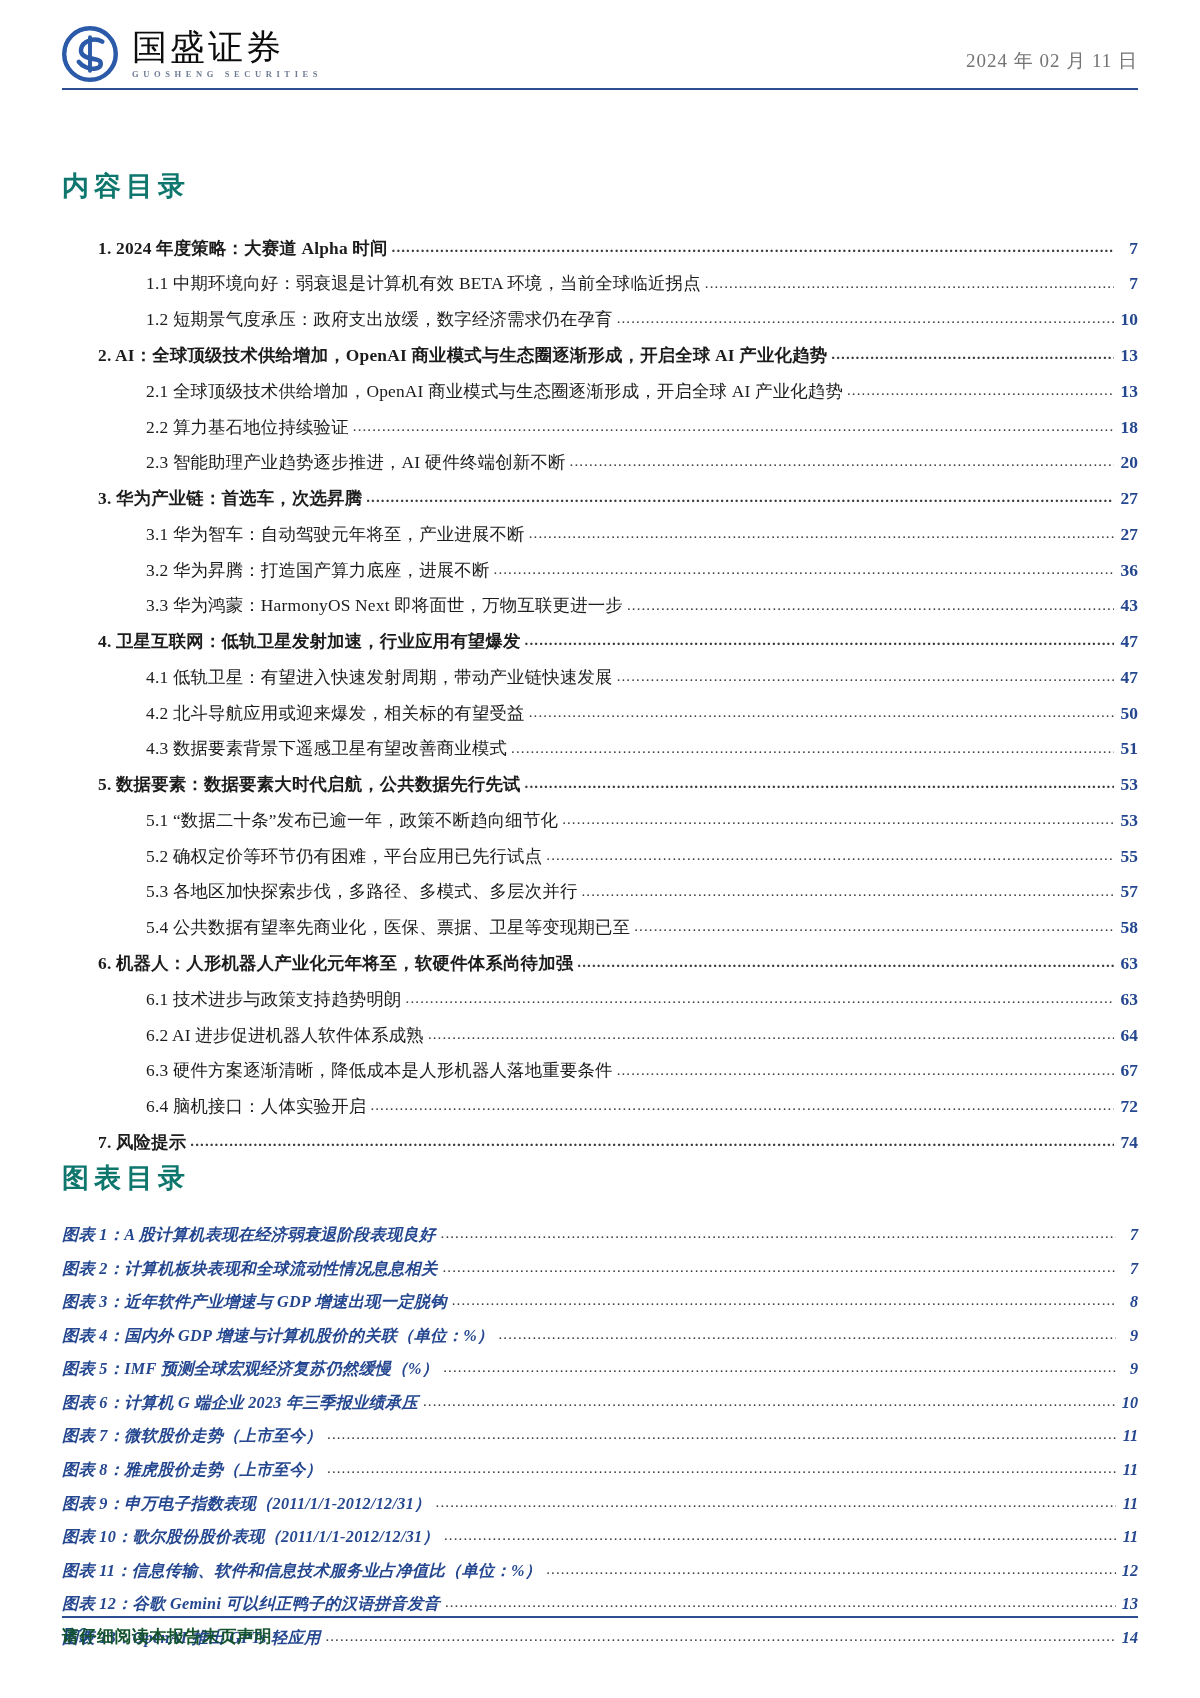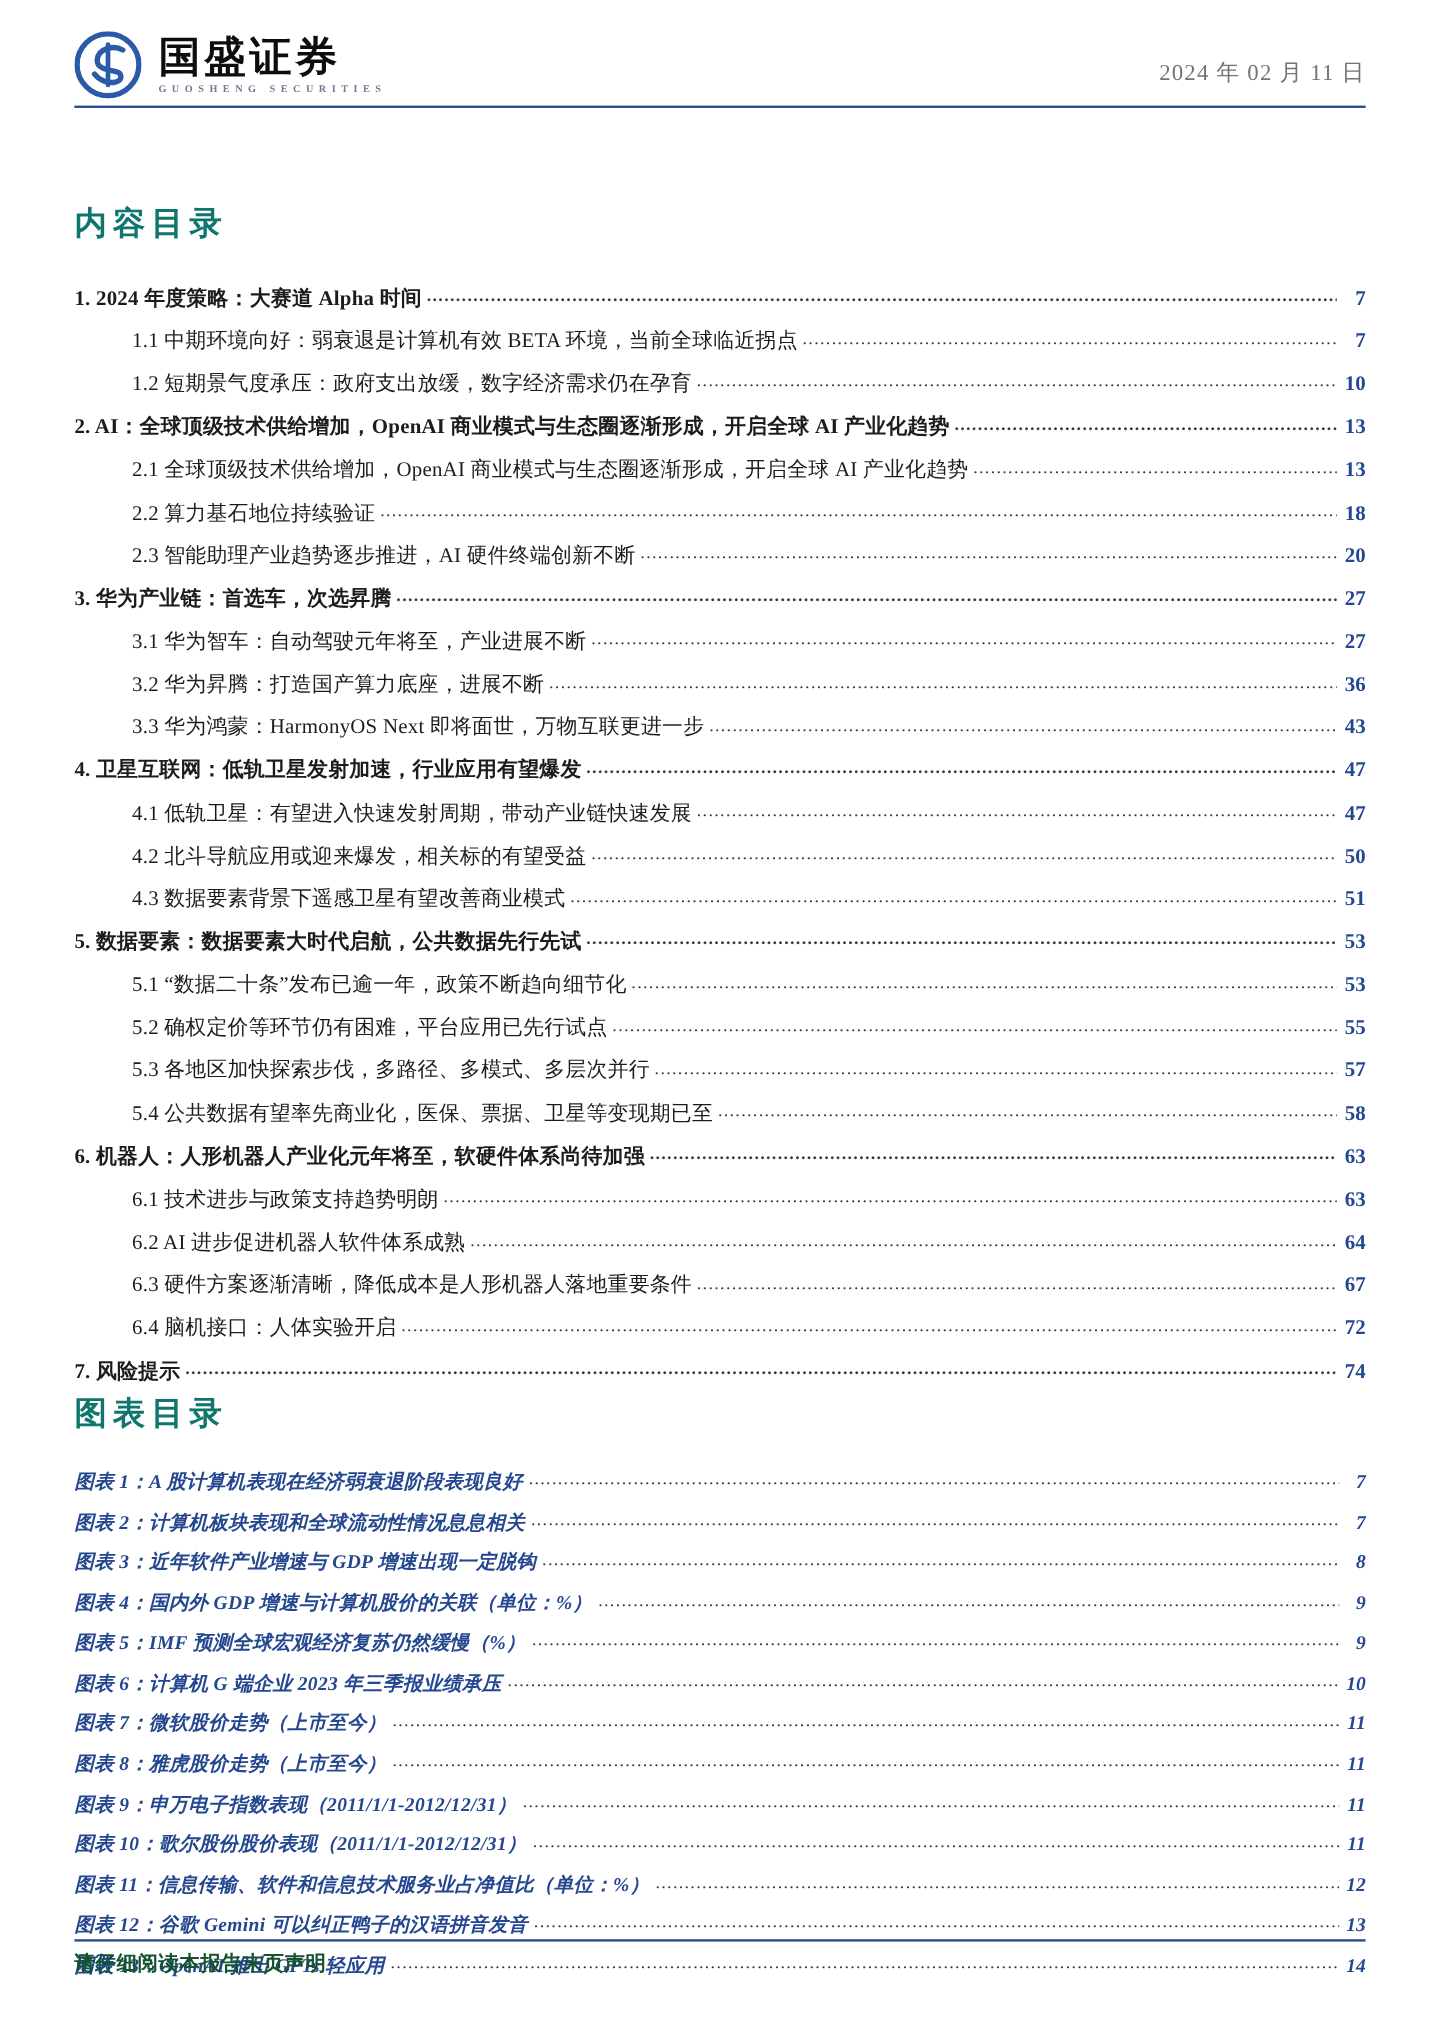--- a/index.html
+++ b/index.html
@@ -38,21 +38,21 @@
   }
   .logo-text-wrap {
     display: flex;
     flex-direction: column;
     justify-content: center;
     line-height: 1;
   }
   .logo-cn {
     font-family: "DejaVu Serif", "Liberation Serif", serif;
     font-size: 35px;
-    font-weight: 700;
+    font-weight: 400;
     letter-spacing: 3px;
     color: #0d0d0d;
   }
   .logo-en {
     font-family: Liberation Serif, serif;
     font-size: 8.5px;
     font-weight: 700;
     letter-spacing: 4.6px;
     color: #6f7c93;
     margin-top: 5px;
@@ -85,20 +85,21 @@
     font-size: 27px;
     font-weight: 700;
     color: #0f766e;
     letter-spacing: 5px;
   }
   #toc-title { margin-top: 72px; }
   #figs-title { }
 
   .toc-list {
     margin-top: 26px;
+    margin-left: 36px;
   }
   .toc-row {
     display: flex;
     align-items: flex-end;
     font-size: 17.4px;
     color: #1c1c1c;
     line-height: 1.0;
     padding: 8.7px 0;
     white-space: nowrap;
   }

